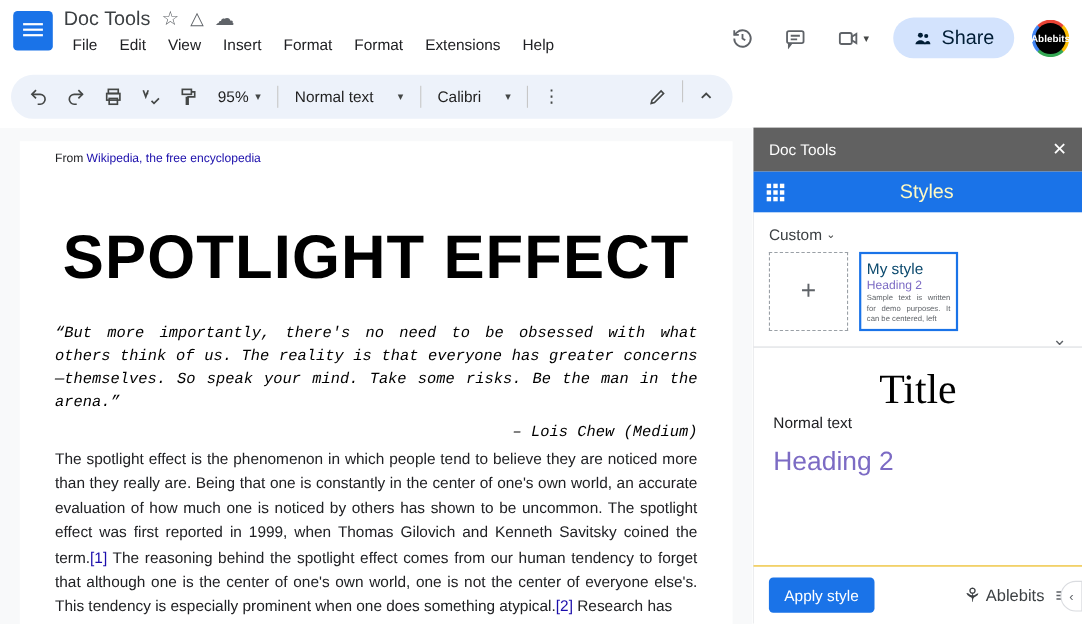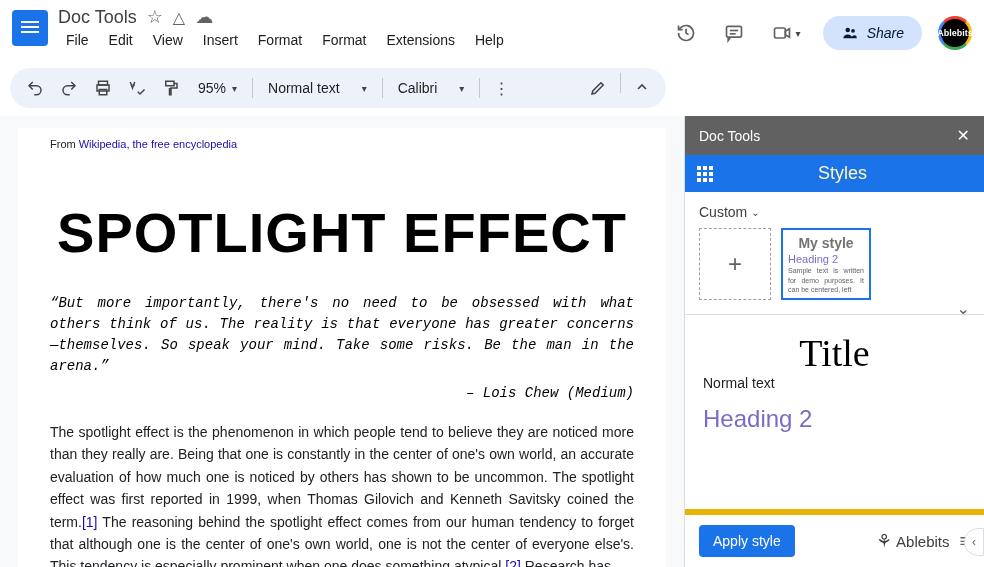--- a/index.html
+++ b/index.html
@@ -13,65 +13,65 @@
 .title-row { display: flex; align-items: center; gap: 10px; margin-bottom: 2px; }
 .doc-title { font-size: 18px; color: #3c4043; }
 .title-icon { color: #5f6368; cursor: pointer; }
 .star-icon::before { content: '☆'; font-size: 18px; }
 .move-icon::before { content: '△'; font-size: 16px; }
 .cloud-icon::before { content: '☁'; font-size: 18px; }
 .menubar { display: flex; gap: 4px; font-size: 14px; color: #202124; }
 .menu-item { padding: 2px 8px; cursor: pointer; }
 .header-right { display: flex; align-items: center; gap: 16px; margin-top: 10px; }
 .hdr-btn { color: #5f6368; cursor: pointer; padding: 6px; }
-.share-btn { background: #d3e3fd; color: #001d35; border-radius: 20px; padding: 8px 18px; display: flex; align-items: center; gap: 8px; font-size: 14px; cursor: pointer; font-style: italic; }
+.share-btn { background: #d3e3fd; color: #001d35; border-radius: 20px; padding: 8px 18px; display: flex; align-items: center; gap: 8px; font-size: 18px; cursor: pointer; }
 .avatar { width: 34px; height: 34px; border-radius: 50%; background: #000; border: 3px solid; border-color: #ea4335 #fbbc04 #34a853 #4285f4; display: flex; align-items: center; justify-content: center; color: #fff; font-size: 9px; font-weight: bold; }
 
 
 .toolbar { display: flex; align-items: center; background: #edf2fa; border-radius: 24px; margin: 4px 10px 8px; padding: 4px 10px; gap: 4px; height: 40px; width: 656px; }
 .tb-btn { padding: 6px; color: #444746; cursor: pointer; border-radius: 4px; min-width: 24px; text-align: center; }
 .tb-sep { width: 1px; height: 20px; background: #c7c7c7; margin: 0 3px; }
 .tb-select { display: flex; align-items: center; gap: 6px; padding: 4px 8px; cursor: pointer; font-size: 14px; color: #1f1f1f; }
 .caret { font-size: 10px; color: #444746; }
 .tb-right { margin-left: auto; display: flex; gap: 4px; }
 
 
 .main { display: flex; height: calc(100% - 116px); position: relative; }
 .doc-area { flex: 1; background: #f8f9fa; overflow: auto; padding: 12px 18px; }
 .page { background: #fff; padding: 10px 32px; max-width: 660px; }
 .wiki-line { font-size: 11px; color: #202124; margin-bottom: 50px; }
 .wiki-link { color: #1a0dab; text-align: right; }
 .doc-h1 { font-size: 56px; font-weight: 800; letter-spacing: 1px; text-align: center; margin-bottom: 28px; font-family: Arial, sans-serif; }
 .quote-block { font-family: 'Courier New', monospace; font-style: italic; font-size: 14px; text-align: justify; line-height: 1.5; margin-bottom: 8px; }
-.attribution { font-family: 'Courier New', monospace; font-style: italic; font-size: 14px; text-align: right; margin-bottom: 20px; }
+.attribution { font-family: 'Courier New', monospace; font-style: italic; font-size: 14px; text-align: right; margin-bottom: 4px; }
 .body-para { font-size: 14px; text-align: justify; line-height: 1.6; color: #202124; }
 .cite { color: #1a0dab; }
 
 
 .sidebar { width: 300px; background: #fff; border-left: 1px solid #dadce0; display: flex; flex-direction: column; }
 .panel-hdr { background: #616161; color: #fff; padding: 10px 14px; display: flex; justify-content: space-between; align-items: center; font-size: 14px; }
 .close-x { cursor: pointer; font-size: 16px; }
 .styles-bar { background: #1a73e8; color: #fef9c3; display: flex; align-items: center; padding: 8px 12px; font-size: 18px; }
 .apps-icon { display: grid; grid-template-columns: repeat(3, 4px); gap: 2px; cursor: pointer; }
 .apps-icon span { width: 4px; height: 4px; background: #fff; }
 .styles-label { flex: 1; text-align: center; }
 .custom-row { padding: 12px 14px 8px; display: flex; align-items: center; gap: 4px; font-size: 14px; color: #3c4043; }
 .style-cards { display: flex; gap: 10px; padding: 0 14px 14px; align-items: flex-start; position: relative; }
 .add-card { width: 72px; height: 72px; border: 1px dashed #9aa0a6; display: flex; align-items: center; justify-content: center; color: #5f6368; font-size: 24px; cursor: pointer; }
 .preview-card { width: 90px; border: 2px solid #1a73e8; padding: 4px 5px; font-size: 7px; line-height: 1.3; }
-.pc-title { font-size: 14px; font-weight: 700; color: #737373; text-align: center; }
+.pc-title { font-size: 14px; font-weight: 400; color: #0c4a6e; }
 .pc-h2 { font-size: 11px; color: #7c6bc4; }
 .pc-sample { color: #5f6368; text-align: justify; }
 .expand-caret { position: absolute; right: 14px; bottom: -4px; color: #5f6368; cursor: pointer; }
 .style-preview { border-top: 1px solid #dadce0; padding: 16px 18px 8px; flex: 1; }
 .sp-title { font-size: 38px; font-family: Georgia, serif; text-align: center; margin-bottom: 0; }
 .sp-normal { font-size: 14px; color: #202124; margin-bottom: 14px; }
 .sp-h2 { font-size: 24px; color: #7c6bc4; margin-bottom: 16px; }
 .sp-quote { font-family: 'Courier New', monospace; font-style: italic; font-size: 15px; text-align: right; }
-.panel-footer { border-top: 6px solid #eab308; padding: 10px 14px; display: flex; align-items: center; gap: 10px; }
+.panel-footer { border-top: 1px solid #eab308; padding: 10px 14px; display: flex; align-items: center; gap: 10px; }
 .apply-btn { background: #1a73e8; color: #fff; border: none; padding: 8px 14px; border-radius: 4px; font-size: 14px; cursor: pointer; }
 .ablebits-logo { margin-left: auto; display: flex; align-items: center; gap: 4px; color: #3c4043; font-size: 15px; cursor: pointer; }
 .ablebits-logo::before { content: '⚘'; font-size: 18px; }
 .hamburger { cursor: pointer; color: #5f6368; font-size: 18px; }
 
 .side-toggle { position: absolute; right: 0; top: 528px; width: 20px; height: 28px; background: #fff; border: 1px solid #dadce0; border-radius: 14px 0 0 14px; display: flex; align-items: center; justify-content: center; color: #5f6368; cursor: pointer; font-size: 12px; z-index: 10; }
 
 svg { display: block; }
 </style>
 </head>

